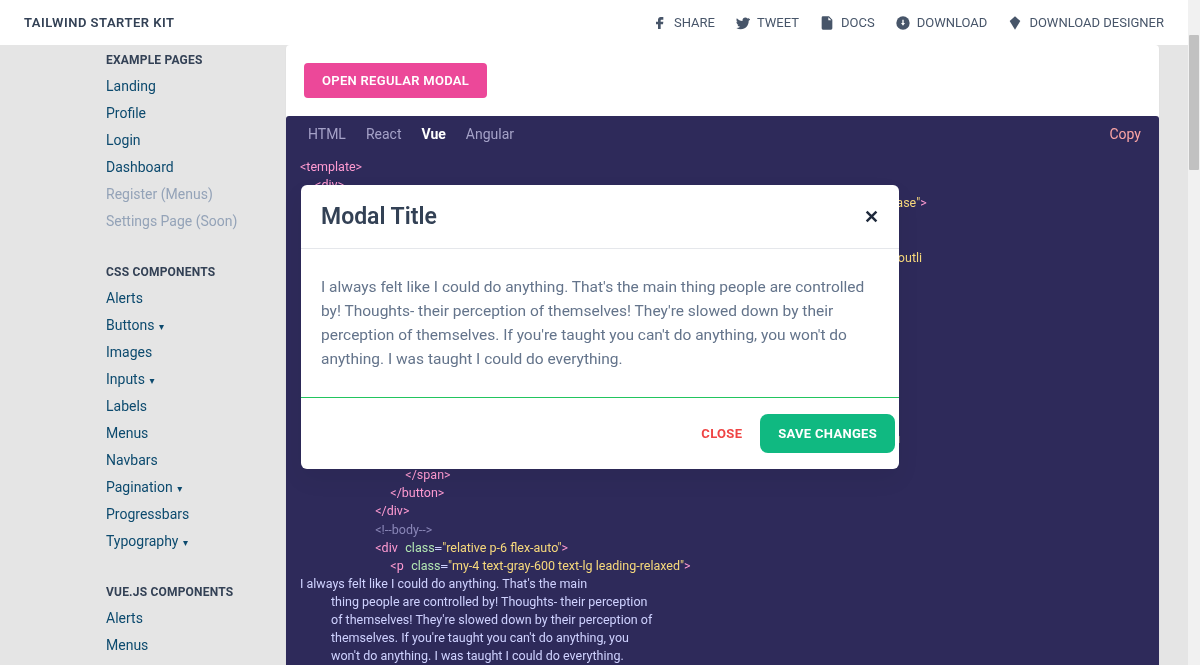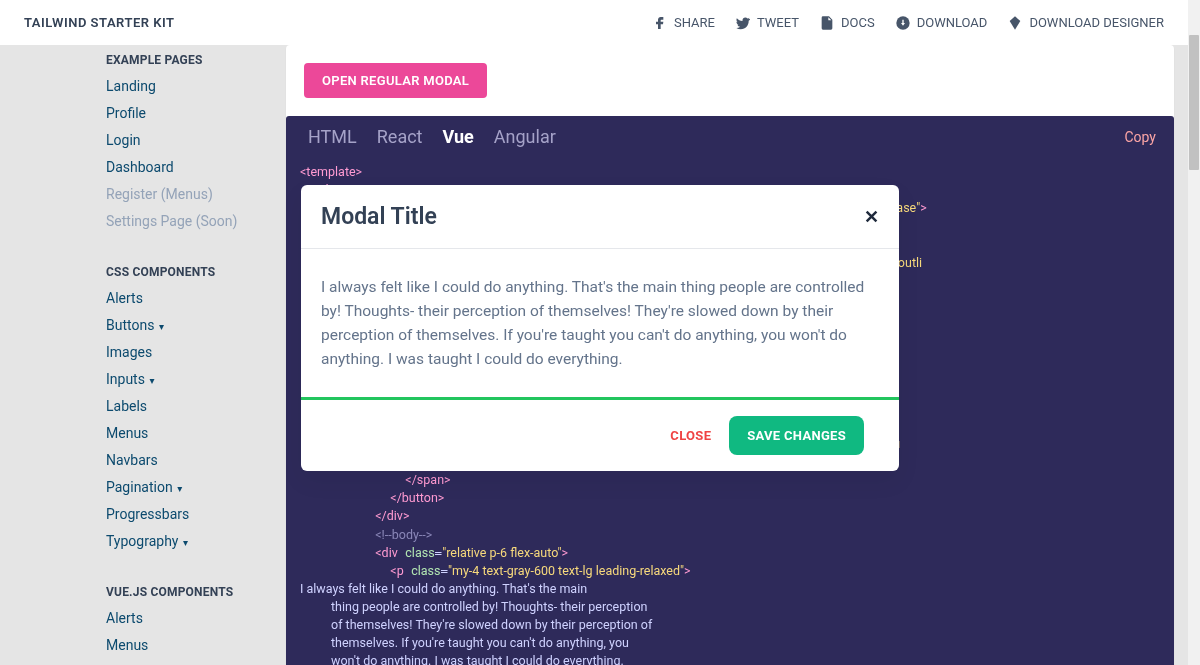--- a/index.html
+++ b/index.html
@@ -9,43 +9,43 @@
 .brand{font-size:13px;font-weight:600;color:#334155;letter-spacing:.5px}
 .topbar-actions{margin-left:auto;display:flex;gap:20px;align-items:flex-end}
 .topbar-action{display:flex;align-items:center;gap:6px;color:#475569;font-size:13px;cursor:pointer}
 .topbar-action svg{width:16px;height:16px;fill:#475569}
 .sidebar{position:absolute;top:45px;left:0;width:272px;padding:0 0 0 106px;height:620px;overflow:auto}
 .side-section-title{font-size:12px;font-weight:700;color:#334155;margin:8px 0 6px 0;letter-spacing:.2px}
 .side-link{font-size:14px;color:#0c4a6e;padding:3px 0;cursor:pointer;line-height:1.5}
 .side-link.muted{color:#94a3b8}
 .side-link .chev{font-size:10px;margin-left:2px}
 .side-gap{height:22px}
-.content{position:absolute;top:45px;left:272px;right:12px;height:620px}
+.content{position:absolute;top:45px;left:272px;right:27px;height:620px}
 .card{background:#fff;margin:0 14px;border-radius:4px;box-shadow:0 1px 2px rgba(0,0,0,.06)}
 .modal-trigger-wrap{padding:18px}
 .modal-trigger{background:#ec4899;color:#fff;border:none;padding:10px 18px;font-size:13px;font-weight:600;letter-spacing:.3px;border-radius:4px;cursor:pointer}
 .code-panel{background:#2e2a5a;border-radius:3px;margin-top:0}
 .code-tabs{display:flex;align-items:center;padding:8px 12px}
-.code-tab{color:#a5a2c8;font-size:18px;padding:2px 10px;cursor:pointer}
+.code-tab{color:#a5a2c8;font-size:14px;padding:2px 10px;cursor:pointer}
 .code-tab.active{color:#fff;font-weight:700}
 .copy-btn{margin-left:auto;color:#fca5a5;font-size:14px;cursor:pointer;padding-right:6px}
 .code-body{padding:6px 14px 14px 14px;font-family:"Consolas","Monaco",monospace;font-size:12.5px;line-height:1.45;color:#cfd2ff;white-space:pre;overflow:hidden}
 .c-tag{color:#ff9bd2}
 .c-attr{color:#b2e6b2}
 .c-str{color:#f7d97c}
 .c-com{color:#8a87b8}
 .scrollbar{position:absolute;top:0;right:0;width:12px;height:665px;background:#f1f1f1}
 .scrollbar-thumb{position:absolute;top:35px;left:1px;width:10px;height:135px;background:#c1c1c1;border-radius:1px}
 .overlay{position:absolute;inset:0;z-index:10}
 .modal{position:absolute;top:185px;left:50%;transform:translateX(-50%);width:598px;background:#fff;border-radius:6px;box-shadow:0 10px 25px rgba(0,0,0,.06)}
 .modal-header{display:flex;align-items:center;justify-content:space-between;padding:18px 20px;border-bottom:1px solid #e5e7eb}
 .modal-title{font-size:23px;font-weight:600;color:#334155}
 .modal-close{font-size:18px;color:#1e293b;cursor:pointer;font-weight:600}
 .modal-body{padding:26px 20px;color:#64748b;font-size:15.5px;line-height:1.55}
-.modal-footer{display:flex;justify-content:flex-end;gap:14px;padding:16px 35px;border-top:3px solid #22c55e;align-items:center}
+.modal-footer{display:flex;justify-content:flex-end;gap:14px;padding:16px 4px;border-top:1px solid #22c55e;align-items:center}
 .btn-close{color:#ef4444;font-size:13px;font-weight:700;letter-spacing:.3px;cursor:pointer;background:none;border:none;padding:8px 4px}
 .btn-save{background:#10b981;color:#fff;font-size:13px;font-weight:700;letter-spacing:.3px;border:none;padding:12px 18px;border-radius:8px;cursor:pointer}
 </style>
 </head>
 <body>
 
 <div class="viewport">
   <div class="topbar">
     <div class="brand">TAILWIND STARTER KIT</div>
     <div class="topbar-actions">

